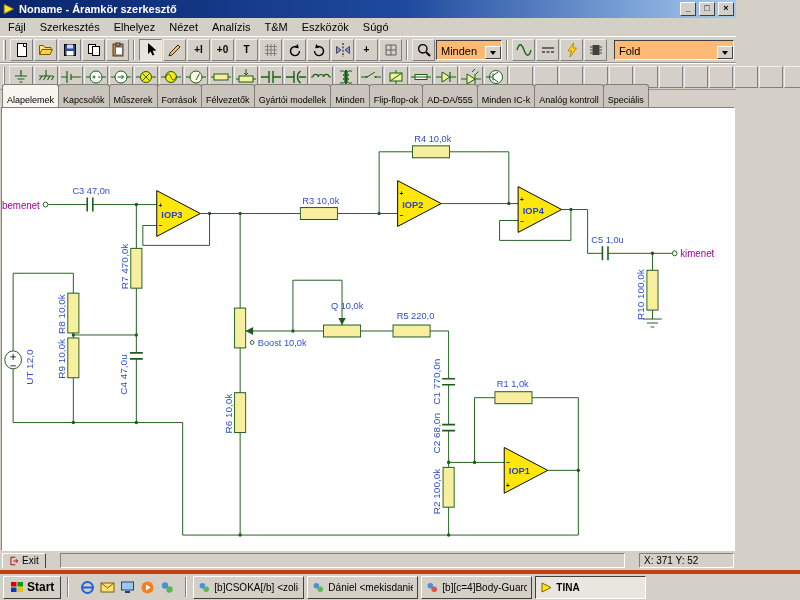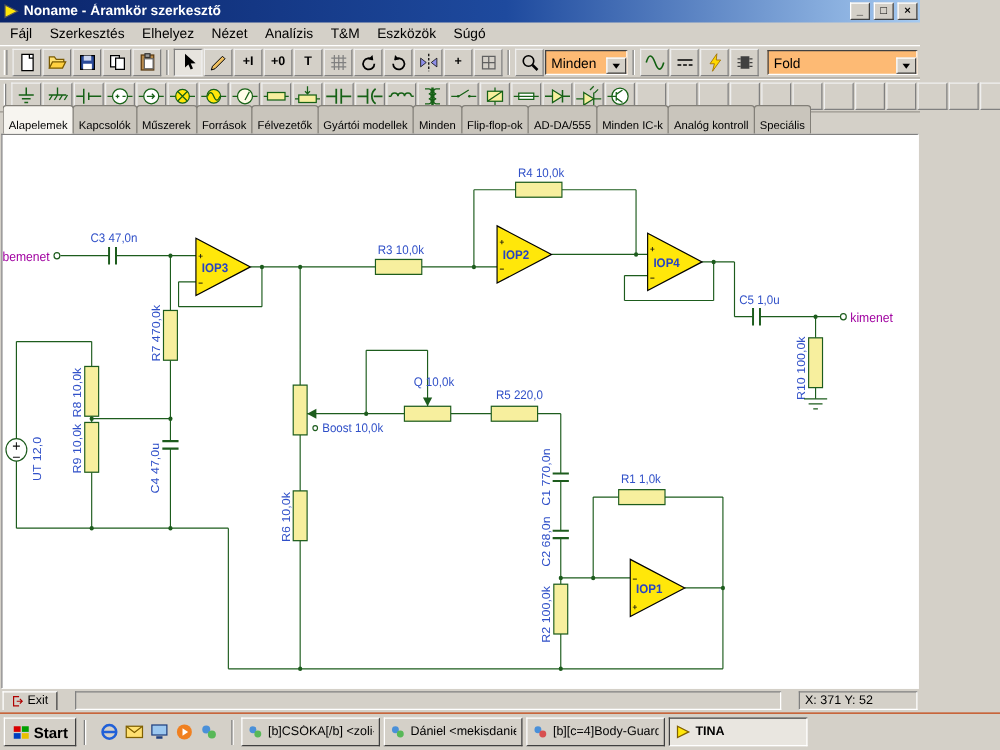--- a/index.html
+++ b/index.html
@@ -53,21 +53,21 @@
   .oalbl { fill:#2743c4; font-size:10px; font-weight:bold; }
   .mark { fill:#111; font-size:7px; font-weight:bold; }
 
   
   .statusbar { height:19px; display:flex; align-items:center; padding:1px 2px; gap:14px; flex:0 0 auto; }
   .exit-btn { height:16px; display:flex; align-items:center; gap:3px; padding:0 6px; font-size:10px; background:#d4d0c8; border:1px solid; border-color:#fff #404040 #404040 #fff; }
   .status-main { flex:1; height:15px; border:1px solid; border-color:#808080 #fff #fff #808080; }
   .status-coords { width:95px; height:15px; border:1px solid; border-color:#808080 #fff #fff #808080; font-size:10px; display:flex; align-items:center; padding:0 4px; white-space:nowrap; }
 
   
-  .taskbar { position:absolute; left:0; bottom:0; width:800px; height:30px; background:#d4d0c8; border-top:1px solid #c2410c; box-shadow:0 -2px 0 #d4d0c8; display:flex; align-items:center; padding:2px 3px; gap:3px; }
+  .taskbar { position:absolute; left:0; bottom:0; width:800px; height:30px; background:#d4d0c8; border-top:4px solid #c2410c; box-shadow:0 -2px 0 #d4d0c8; display:flex; align-items:center; padding:2px 3px; gap:3px; }
   .start-btn { height:23px; display:flex; align-items:center; gap:3px; padding:0 6px; font-weight:bold; font-size:12px; border:1px solid; border-color:#fff #404040 #404040 #fff; background:#d4d0c8; flex:0 0 auto; }
   .ql { display:flex; align-items:center; gap:2px; padding:0 3px; flex:0 0 auto; }
   .qlicon { width:18px; height:18px; display:flex; align-items:center; justify-content:center; }
   .taskbtn { width:111px; height:23px; display:flex; align-items:center; gap:3px; padding:0 4px; border:1px solid; border-color:#fff #404040 #404040 #fff; background:#d4d0c8; font-size:10px; overflow:hidden; white-space:nowrap; flex:0 0 auto; }
   .taskbtn.active { border-color:#404040 #fff #fff #404040; background:#e9e6e0; font-weight:bold;text-align:right; }
   .taskbtn svg { flex:0 0 auto; }
   .taskbtn .lbl2 { overflow:hidden; }
   .tray { height:23px; margin-left:auto; display:flex; align-items:center; gap:4px; padding:0 6px; border:1px solid; border-color:#808080 #fff #fff #808080; flex:0 0 auto; }
   .lang { width:16px; height:15px; background:#1a3a9c; color:#fff; font-size:9px; display:flex; align-items:center; justify-content:center; }
   .clock { font-size:11px; }

